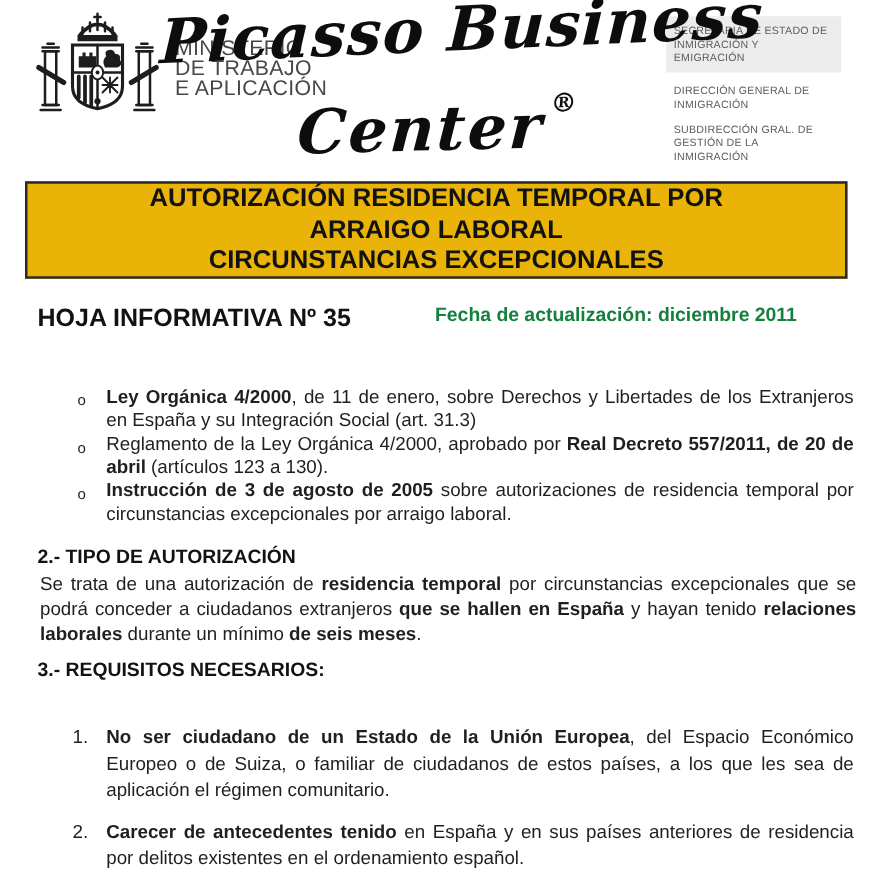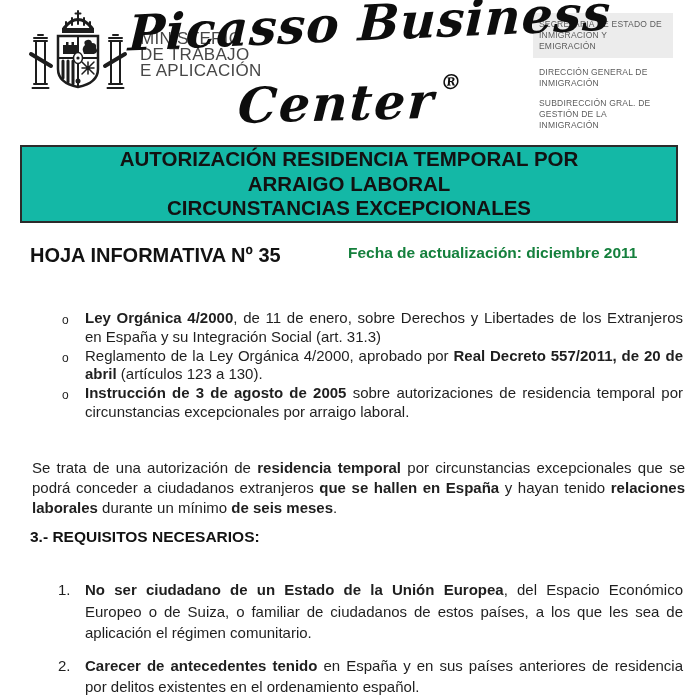--- a/index.html
+++ b/index.html
@@ -21,21 +21,21 @@
   .wm{font-family:"DejaVu Serif",serif;font-style:italic;font-weight:bold;
       color:#0d0d0d;white-space:nowrap;z-index:5;}
   .wm1{position:absolute;left:128px;top:-6px;font-size:49px;
        transform:rotate(-2.5deg) skewX(-5deg);letter-spacing:1px;}
   .wm2{position:absolute;left:238px;top:72px;font-size:49px;
        transform:rotate(-1.5deg) skewX(-5deg);letter-spacing:2px;}
   .wm-reg{font-size:21px;font-style:normal;vertical-align:28px;margin-left:4px;letter-spacing:0;}
   
   .titlebox{
     position:absolute;left:20px;top:145px;width:654px;height:74px;
-    border:2px solid #2b2b2b;background:#14b8a6;
+    border:2px solid #2b2b2b;background:#eab308;
     display:flex;flex-direction:column;justify-content:center;align-items:center;
     text-align:center;font-weight:bold;font-size:20.5px;line-height:24.5px;color:#121212;
   }
   
   .info-left{position:absolute;left:30px;top:244px;font-weight:bold;font-size:20px;color:#121212;}
   .info-right{position:absolute;left:348px;top:244px;font-weight:bold;font-size:15.5px;color:#15803d;}
   
   .h-sec{position:absolute;left:30px;font-weight:bold;font-size:15.5px;color:#121212;}
   .h-sec.h1{top:279px;}
   .h-sec.h2{top:437px;}
@@ -136,20 +136,21 @@
     <div class="li">
       <span class="mk">o</span>
       <div class="tx"><span>Reglamento de la Ley Orgánica 4/2000, aprobado por </span><b>Real Decreto 557/2011, de 20 de abril</b><span> (artículos 123 a 130).</span></div>
     </div>
     <div class="li">
       <span class="mk">o</span>
       <div class="tx"><b>Instrucción de 3 de agosto de 2005</b><span> sobre autorizaciones de residencia temporal por circunstancias excepcionales por arraigo laboral.</span></div>
     </div>
   </div>
 
+  <div class="h-sec h2">2.- TIPO DE AUTORIZACIÓN</div>
   <div class="para2"><span>Se trata de una autorización de </span><b>residencia temporal</b><span> por circunstancias excepcionales que se podrá conceder a ciudadanos extranjeros </span><b>que se hallen en España</b><span> y hayan tenido </span><b>relaciones laborales</b><span> durante un mínimo </span><b>de seis meses</b><span>.</span></div>
 
   <div class="h-sec h3">3.- REQUISITOS NECESARIOS:</div>
   <div class="list3">
     <div class="li">
       <span class="mk">1.</span>
       <div class="tx"><b>No ser ciudadano de un Estado de la Unión Europea</b><span>, del Espacio Económico Europeo o de Suiza, o familiar de ciudadanos de estos países,  a los que les sea de aplicación el régimen comunitario.</span></div>
     </div>
     <div class="li">
       <span class="mk">2.</span>

